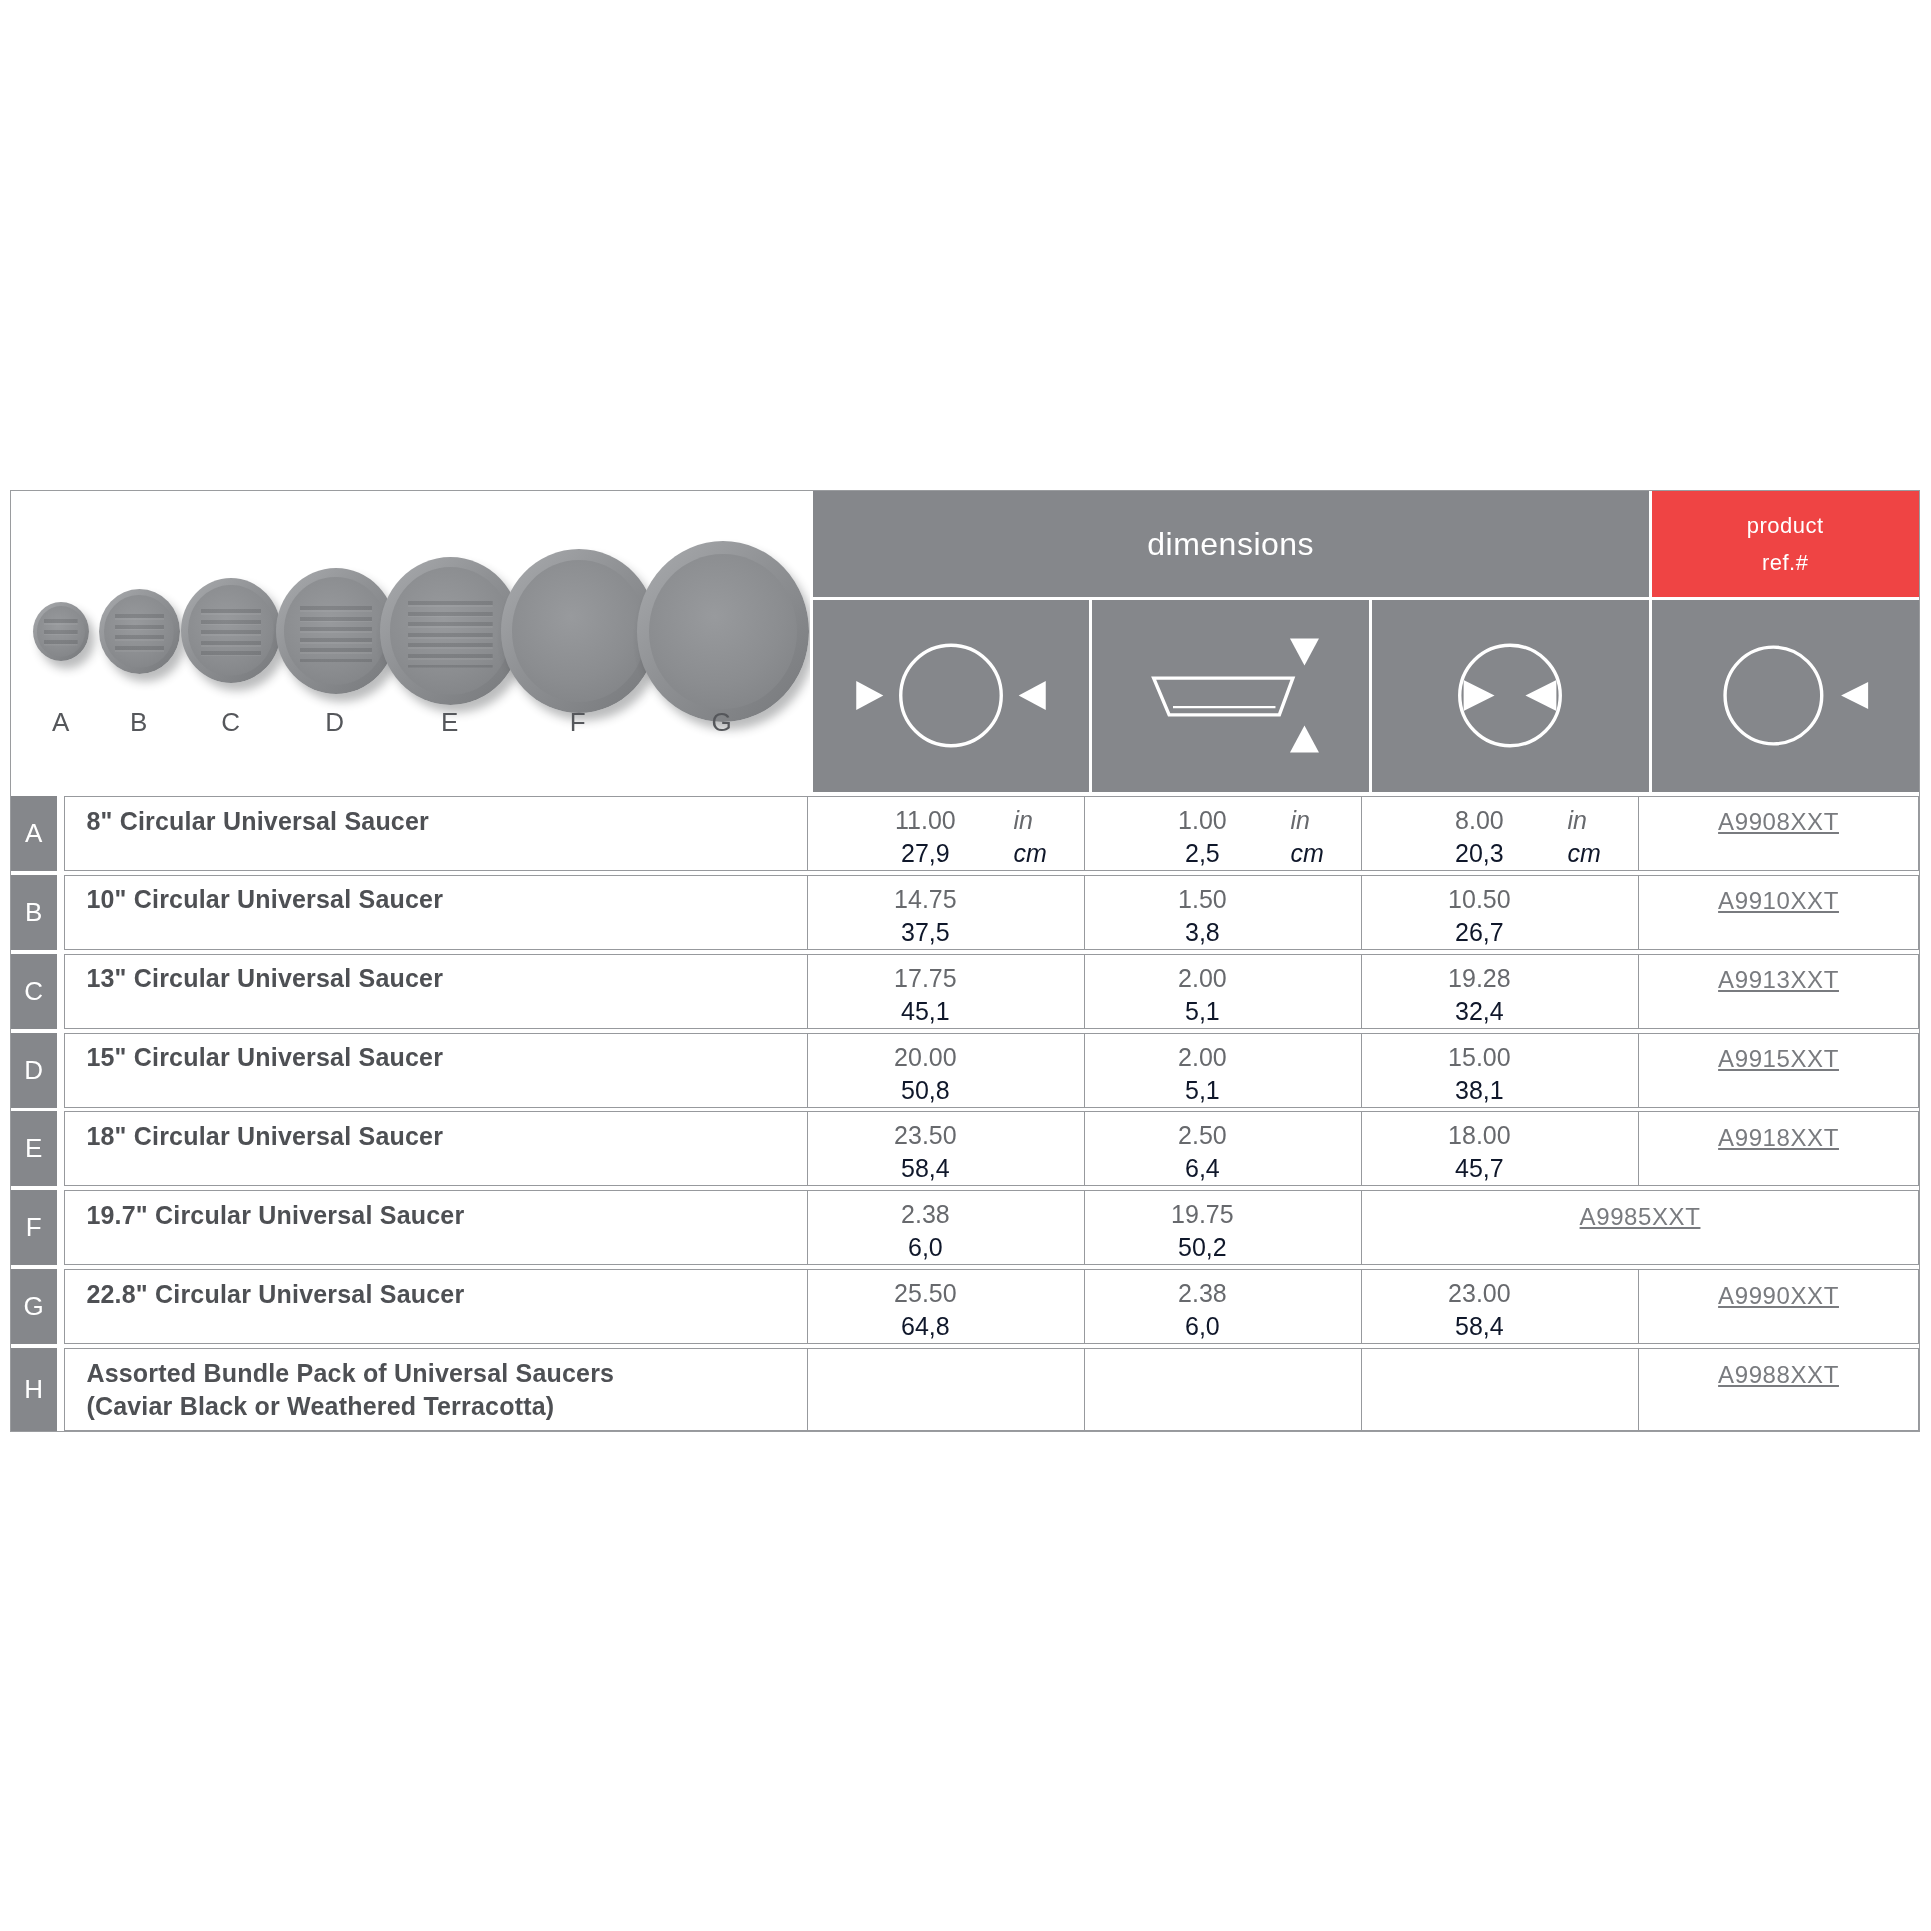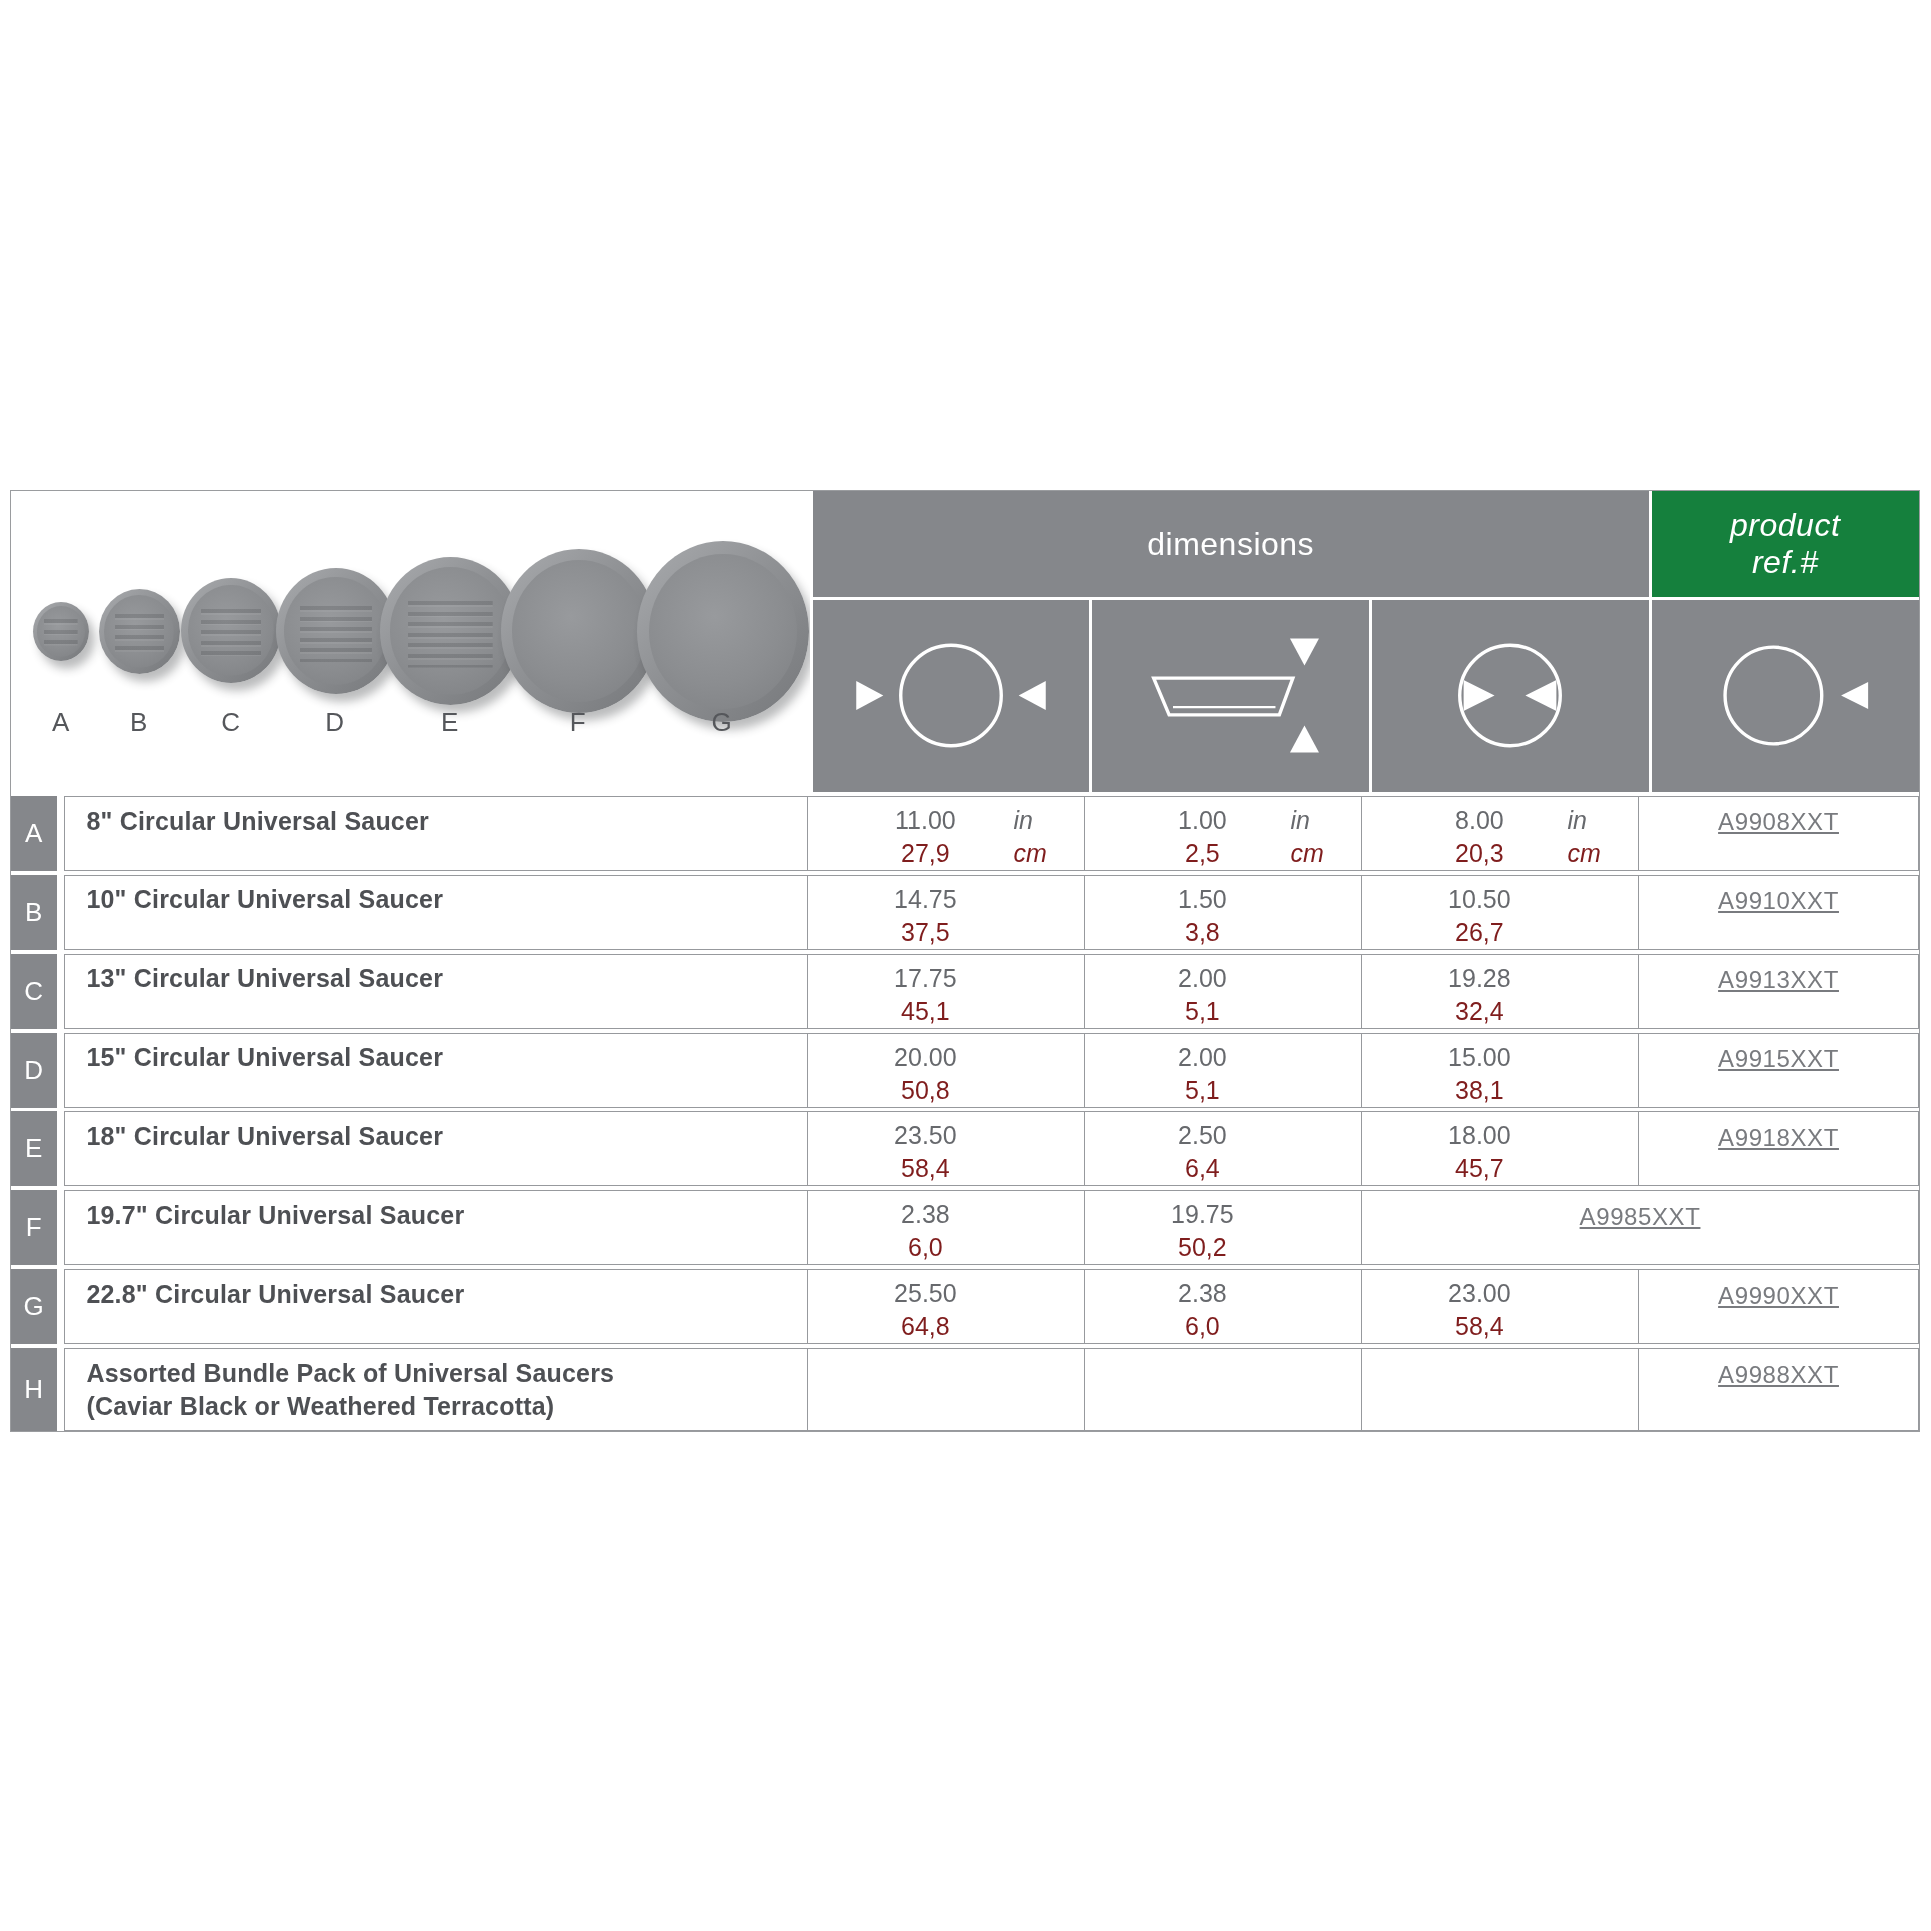--- a/index.html
+++ b/index.html
@@ -15,22 +15,22 @@
   
   .header-block{display:flex;height:301px;background:#ffffff;}
   .image-panel{position:relative;flex:0 0 799px;height:301px;background:#ffffff;overflow:hidden;}
   .header-right{flex:1;display:flex;flex-direction:column;background:#ffffff;padding-left:2.9px;}
   .header-top{display:flex;height:106px;margin-bottom:2.9px;}
   .dims-header{
     flex:1;background:#85878b;color:#ffffff;display:flex;align-items:center;justify-content:center;
     font-size:32px;letter-spacing:0.5px;margin-right:2.9px;
   }
   .prod-header{
-    flex:0 0 267px;background:#15803d;color:#ffffff;display:flex;flex-direction:column;
-    align-items:center;justify-content:center;font-size:32px;line-height:37px;letter-spacing:0.5px;font-style:italic;
+    flex:0 0 267px;background:#ef4444;color:#ffffff;display:flex;flex-direction:column;
+    align-items:center;justify-content:center;font-size:22px;line-height:37px;letter-spacing:0.5px;
   }
   .header-icons{flex:1;display:flex;}
   .icon-cell{
     flex:1;background:#85878b;display:flex;align-items:center;justify-content:center;margin-right:2.9px;
   }
   .icon-cell.prod{flex:0 0 267px;margin-right:0;}
   .icon-cell svg{display:block;}
   
   .saucer{
     position:absolute;border-radius:50%;
@@ -64,21 +64,21 @@
   }
   .row-box{flex:1;margin-left:7.7px;border:1.9px solid #97999d;display:flex;background:#ffffff;}
   .cell{border-left:1.9px solid #97999d;box-sizing:border-box;}
   .cell:first-child{border-left:none;}
   .desc-cell{flex:0 0 742px;padding:7.7px 0 0 21px;}
   .pname{font-size:25px;font-weight:bold;color:#4e5054;line-height:33px;letter-spacing:0.2px;}
   .dim-cell{flex:0 0 277px;display:flex;padding:5.8px 0 0 29px;align-items:flex-end;}
   .num-col{flex:1;text-align:center;}
   .unit-col{flex:0 0 71px;text-align:left;font-style:italic;}
   .val-in,.unit-in{font-size:25px;color:#67696d;line-height:33px;}
-  .val-cm,.unit-cm{font-size:25px;color:#7f1d1d;line-height:33px;}
+  .val-cm,.unit-cm{font-size:25px;color:#0f172a;line-height:33px;}
   .ref-cell{flex:1;text-align:center;padding-top:11.6px;}
   .ref-val{font-size:24px;color:#797b7f;letter-spacing:0.6px;text-decoration:underline;}
 </style>
 </head>
 <body>
 
 <div class="sheet">
 
   <div class="header-block">
 

